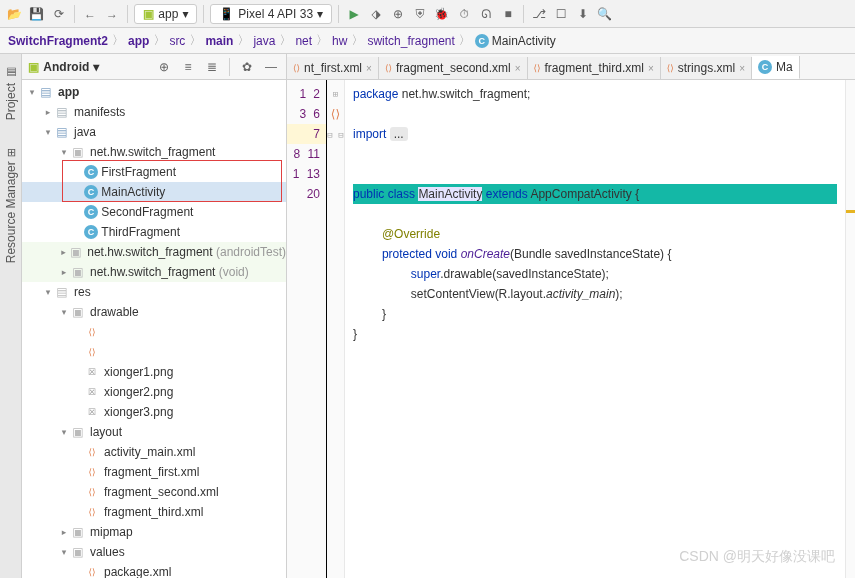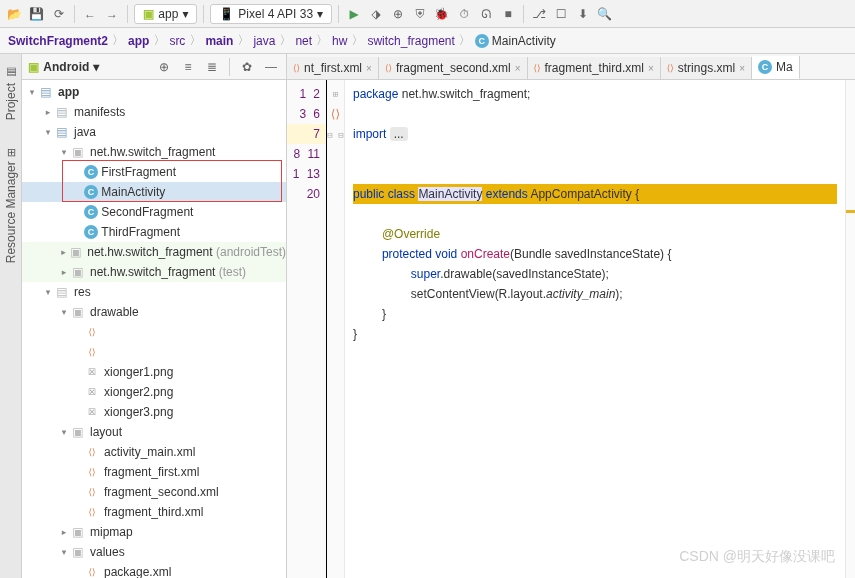--- a/index.html
+++ b/index.html
@@ -38,24 +38,24 @@
 .editor-panel { flex: 1; display: flex; flex-direction: column; background: #fff; }
 .editor-tabs { height: 26px; background: #f6f6f6; border-bottom: 1px solid #d0d0d0; display: flex; align-items: flex-end; overflow: hidden; }
 .ed-tab { display: flex; align-items: center; gap: 4px; padding: 4px 6px; border-right: 1px solid #d0d0d0; background: #f0f0f0; cursor: pointer; font-size: 11px; }
 .ed-tab.active { background: #fff; border-bottom: 1px solid #fff; }
 .ed-tab .close { color: #999; font-size: 10px; }
 .editor-body { flex: 1; display: flex; overflow: hidden; }
 .gutter { width: 40px; background: #fafafa; border-right: 1px solid #000000; text-align: right; padding: 4px 6px 0 0; color: #701a75; font-family: Consolas, monospace; line-height: 20px; }
 .gutter .hl { background: #fff7d6; display: block; margin-right: -6px; padding-right: 6px; }
 .fold-gutter { width: 18px; background: #fafafa; border-right: 1px solid #e8e8e8; padding-top: 4px; color: #aaa; font-family: Consolas, monospace; line-height: 20px; font-size: 9px; text-align: center; }
 .code { flex: 1; padding: 4px 8px; font-family: Consolas, monospace; line-height: 20px; white-space: pre; }
-.code .hl-line { background: #eab308; display: inline-block; min-width: 100%; }
+.code .hl-line { background: #14b8a6; display: inline-block; min-width: 100%; }
 .kw { color: #0033b3; font-weight: normal; }
 .ann { color: #808000; }
-.fn { color: #be185d; }
+.fn { color: #4c1d95; font-style: italic; }
 .box-hl { background: #e4e4ff; }
 .dots { background: #e8e8e8; padding: 0 4px; border-radius: 3px; }
 .warn-stripe { width: 10px; background: #fafafa; border-left: 1px solid #e8e8e8; }
 .warn-mark { width: 10px; height: 3px; background: #e6b422; margin-top: 130px; }
 .watermark { position: absolute; bottom: 12px; right: 20px; color: #d0d0d0; font-size: 14px; }
 </style>
 </head>
 <body>
 
 <div class="toolbar">
@@ -169,21 +169,21 @@
       <div class="tree-node" style="padding-left:62px;">
         <span class="class-icn">C</span>&nbsp;<span>SecondFragment</span>
       </div>
       <div class="tree-node" style="padding-left:62px;">
         <span class="class-icn">C</span>&nbsp;<span>ThirdFragment</span>
       </div>
       <div class="tree-node" style="padding-left:36px;background:#f3faef;">
         <span class="tree-arrow">▸</span><span class="tree-icon pkg-icn">▣</span><span>net.hw.switch_fragment</span>&nbsp;<span class="dim">(androidTest)</span>
       </div>
       <div class="tree-node" style="padding-left:36px;background:#f3faef;">
-        <span class="tree-arrow">▸</span><span class="tree-icon pkg-icn">▣</span><span>net.hw.switch_fragment</span>&nbsp;<span class="dim">(test)</span>
+        <span class="tree-arrow">▸</span><span class="tree-icon pkg-icn">▣</span><span>net.hw.switch_fragment</span>&nbsp;<span class="dim">(void)</span>
       </div>
       <div class="tree-node" style="padding-left:20px;">
         <span class="tree-arrow">▾</span>
           <span class="tree-icon pkg-icn">▤</span>
           <span>res</span>
       </div>
       <div class="tree-node" style="padding-left:36px;">
         <span class="tree-arrow">▾</span>
           <span class="tree-icon pkg-icn">▣</span>
           <span>drawable</span>

